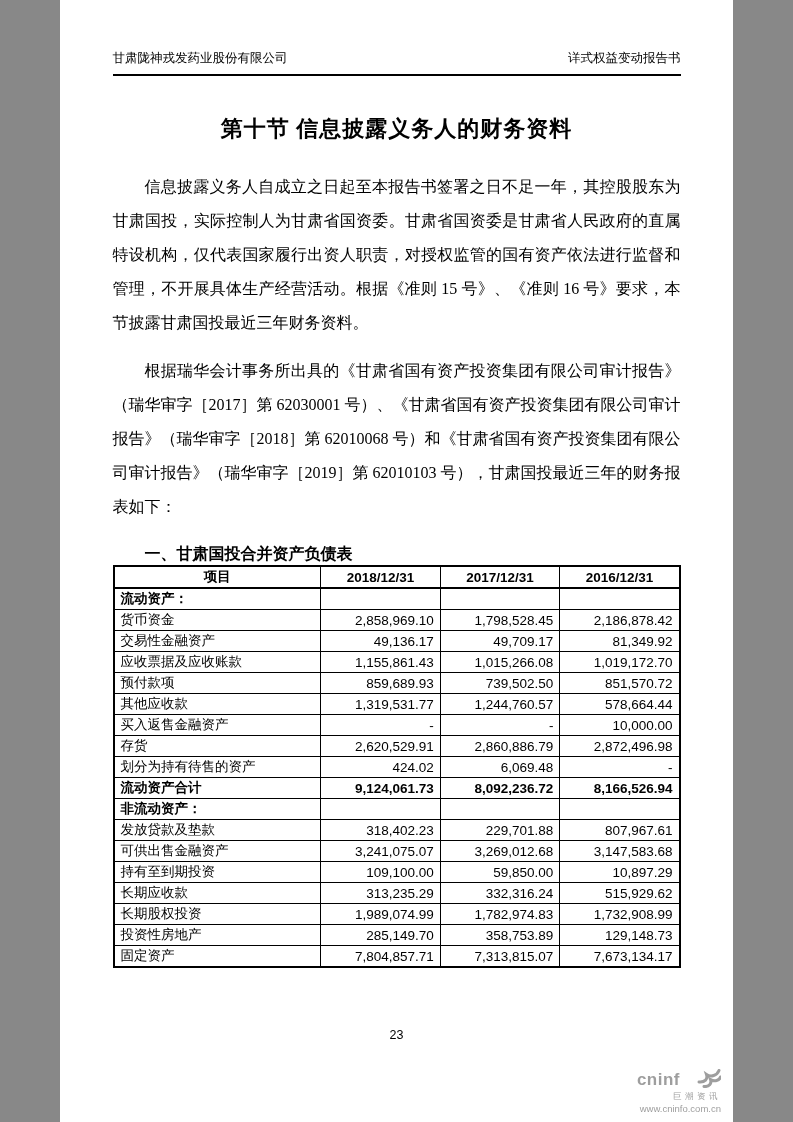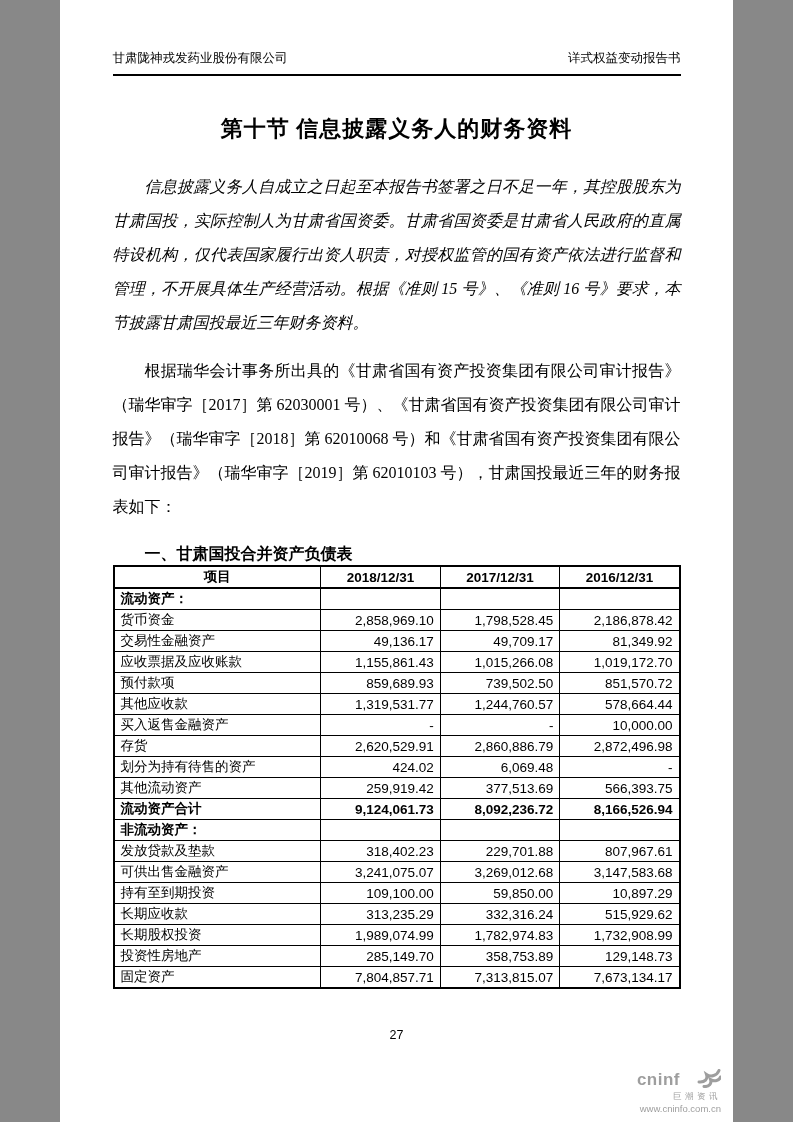--- a/index.html
+++ b/index.html
@@ -33,21 +33,21 @@
     font-weight: bold;
     letter-spacing: 1px;
   }
 
   .para {
     font-size: 16px;
     line-height: 34px;
     text-align: justify;
     text-indent: 2em;
   }
-  .para-1 { margin-top: 26px; font-style: italic; }
+  .para-1 { margin-top: 26px; }
   .para-2 { margin-top: 14px; }
 
   .section-heading {
     margin-top: 20px;
     padding-left: 2em;
     font-size: 16px;
     font-weight: bold;
   }
 
   .unit-label {
@@ -203,26 +203,20 @@
             <td class="c-num">2,620,529.91</td>
             <td class="c-num">2,860,886.79</td>
             <td class="c-num">2,872,496.98</td>
           </tr>
           <tr>
             <td class="c-label">划分为持有待售的资产</td>
             <td class="c-num">424.02</td>
             <td class="c-num">6,069.48</td>
             <td class="c-num">-</td>
           </tr>
-          <tr>
-            <td class="c-label">其他流动资产</td>
-            <td class="c-num">259,919.42</td>
-            <td class="c-num">377,513.69</td>
-            <td class="c-num">566,393.75</td>
-          </tr>
           <tr class="total">
             <td class="c-label">流动资产合计</td>
             <td class="c-num">9,124,061.73</td>
             <td class="c-num">8,092,236.72</td>
             <td class="c-num">8,166,526.94</td>
           </tr>
           <tr class="section">
             <td class="c-label">非流动资产：</td>
             <td class="c-num"></td>
             <td class="c-num"></td>
@@ -268,21 +262,21 @@
             <td class="c-label">固定资产</td>
             <td class="c-num">7,804,857.71</td>
             <td class="c-num">7,313,815.07</td>
             <td class="c-num">7,673,134.17</td>
           </tr>
         </tbody>
     </table>
 
   </div>
 
-  <div class="page-number">27</div>
+  <div class="page-number">23</div>
 
   <div class="cninfo-logo">
     <div class="cninfo-brand">
       <span class="brand-text">cninf</span>
       <span>
         <svg width="24" height="19" viewBox="0 0 24 19">
           <path d="M2 13 C8 13.5 11 10 9.5 5.5 C14 8.5 20 6.5 22 1.5" stroke="#9e9e9e" stroke-width="3" fill="none" stroke-linecap="round"></path>
           <path d="M7 17.5 C12 18 15 14.5 13.5 10.5 C17.5 13 22.5 11.5 23.5 8" stroke="#9e9e9e" stroke-width="3" fill="none" stroke-linecap="round"></path>
         </svg>
       </span>

